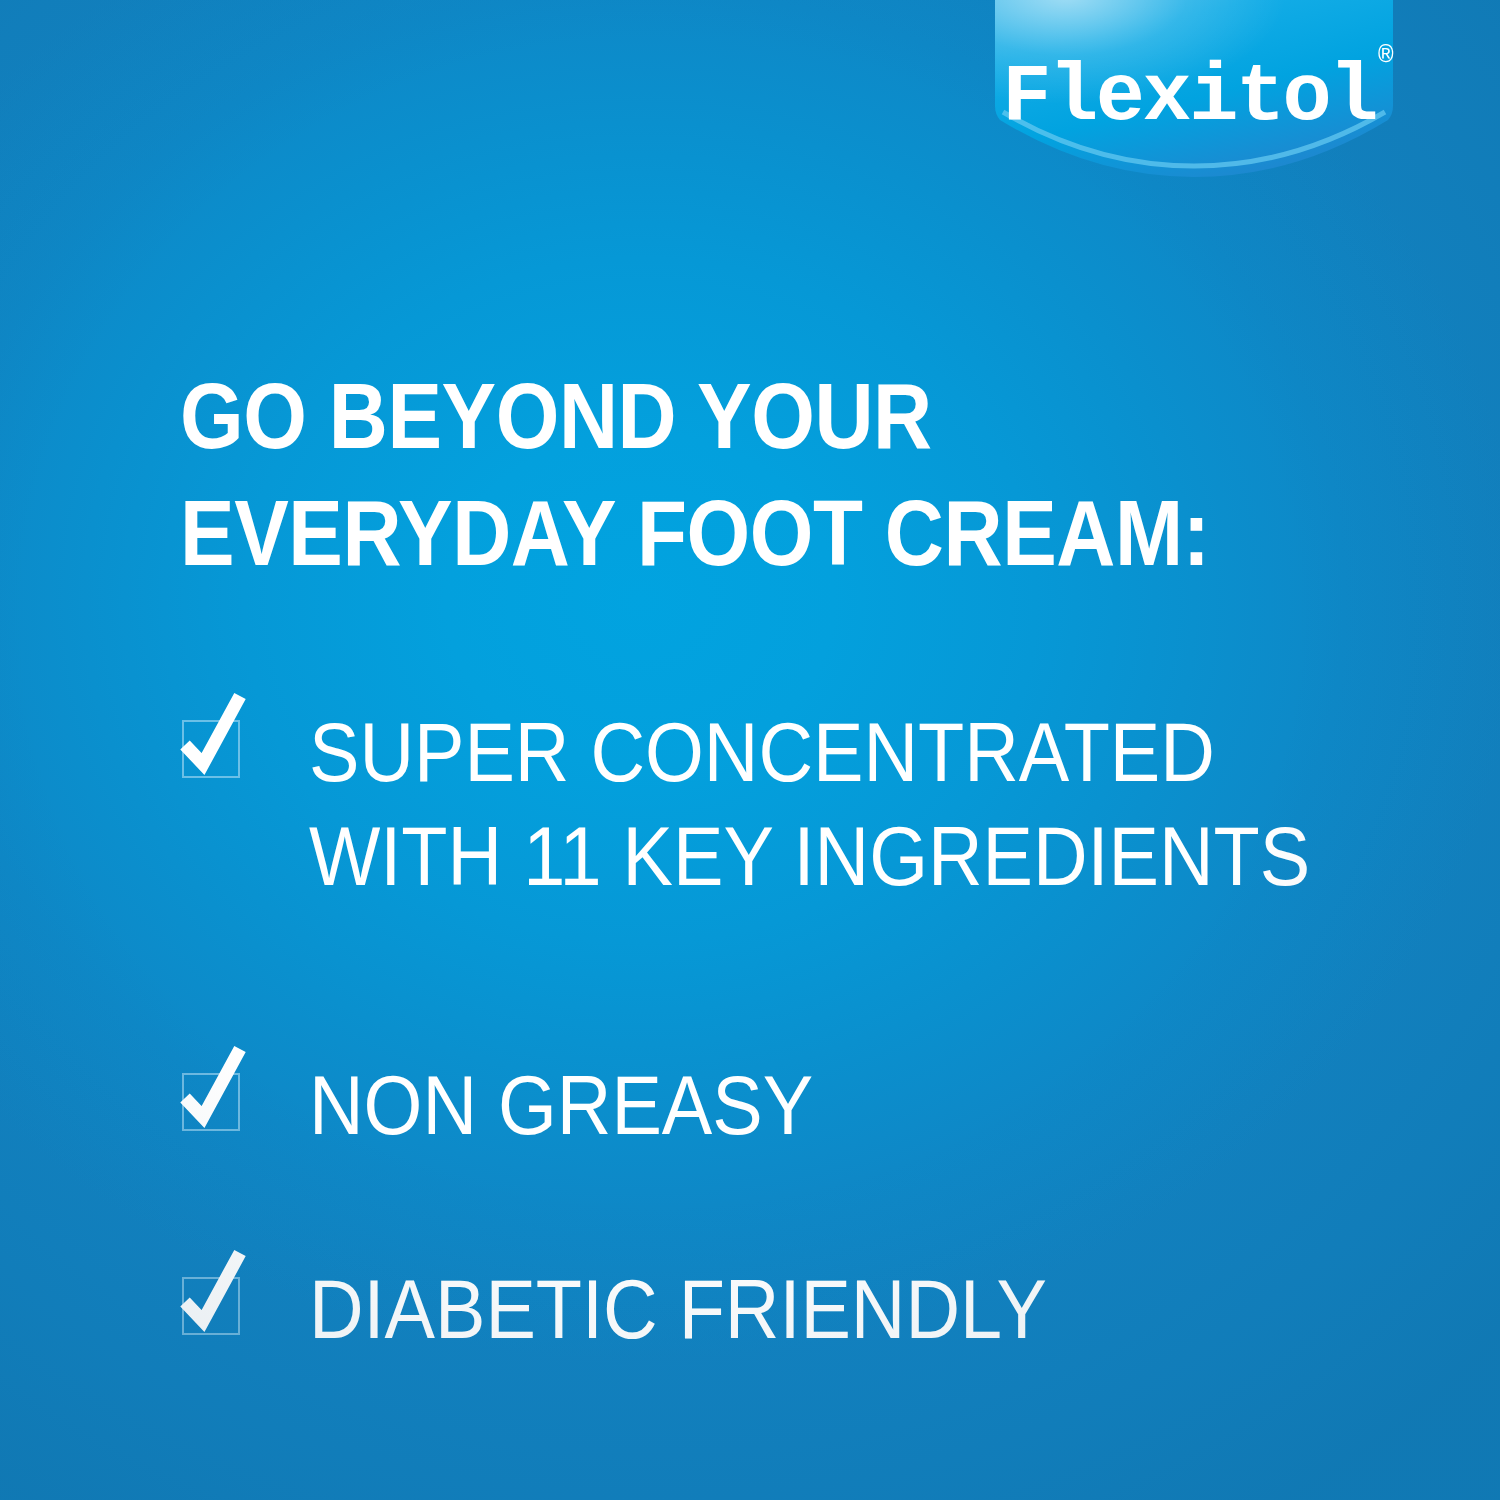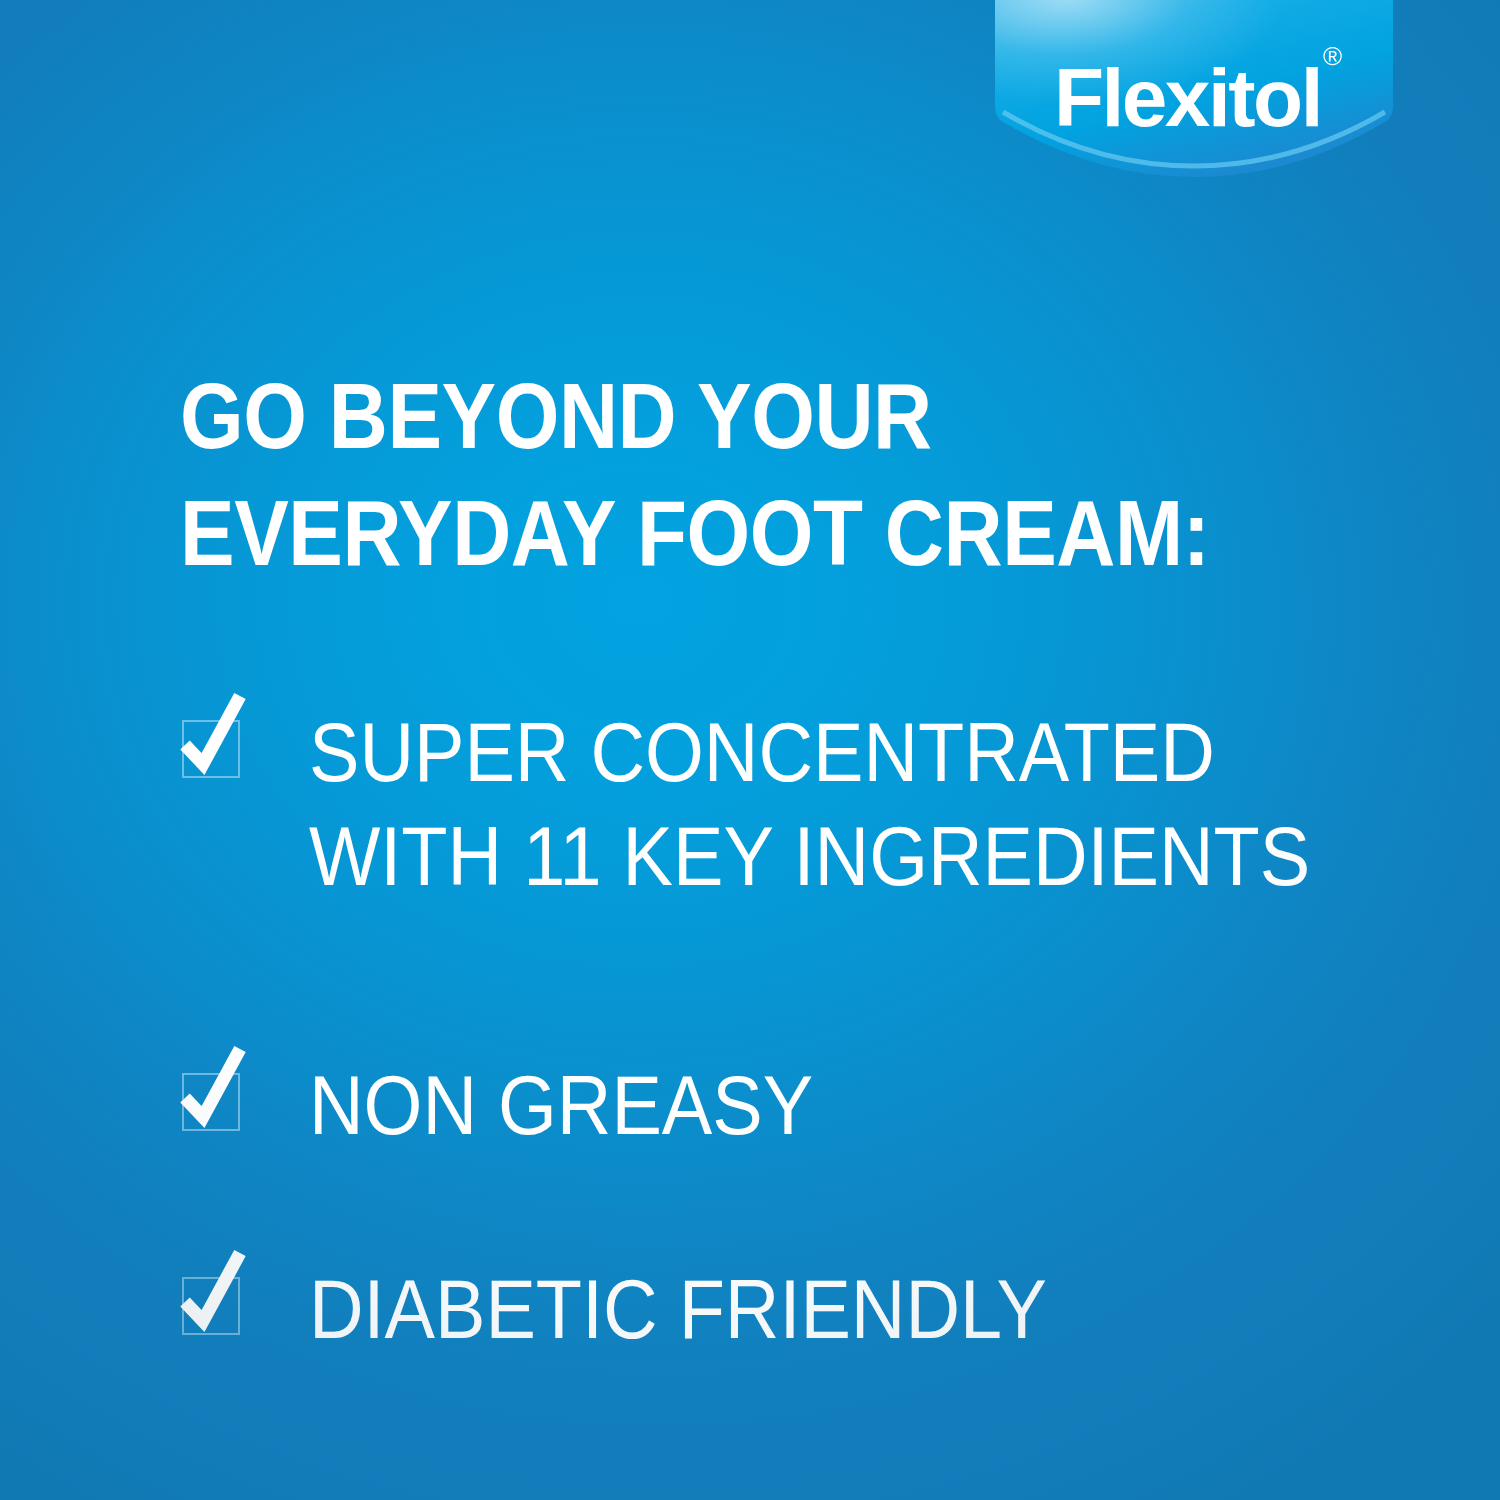--- a/index.html
+++ b/index.html
@@ -52,21 +52,21 @@
     width: 398px;
     height: 140px;
     display: flex;
     align-items: center;
     justify-content: center;
     padding-left: 6px;
     box-sizing: border-box;
   }
   .logo-text {
     color: #ffffff;
-    font-family: Liberation Sans, sans-serif;
+    font-family: Liberation Mono, monospace;
     font-weight: bold;
     font-size: 82px;
     letter-spacing: -2.5px;
     line-height: 1;
     position: relative;
     top: 28px;
   }
   .logo-reg {
     font-size: 26px;
     vertical-align: super;

